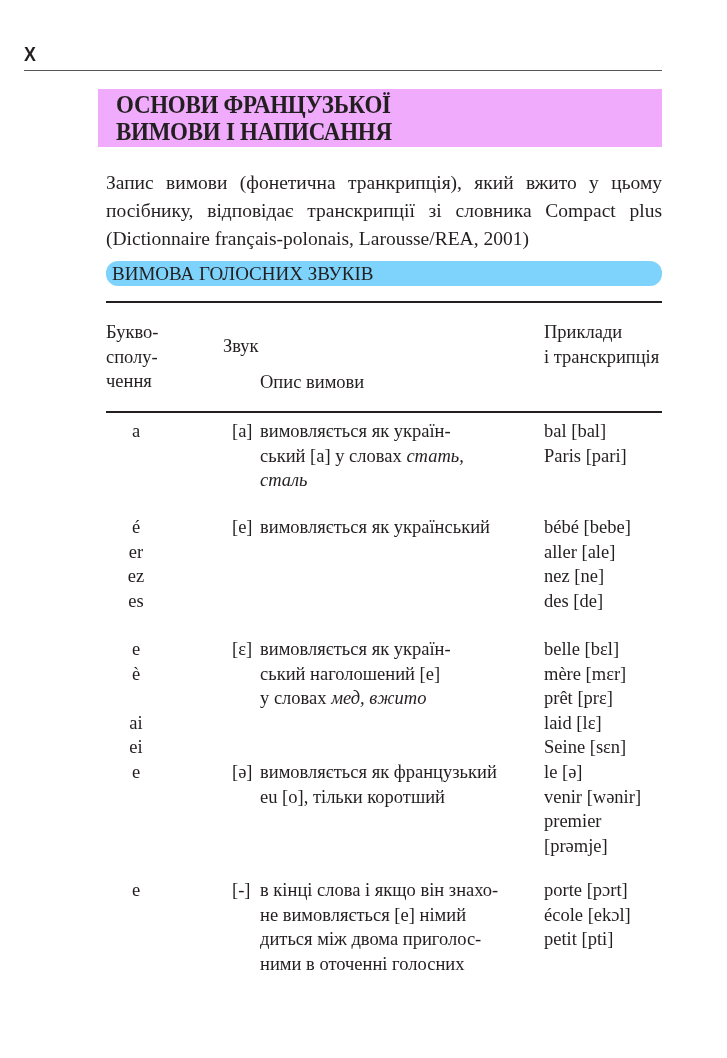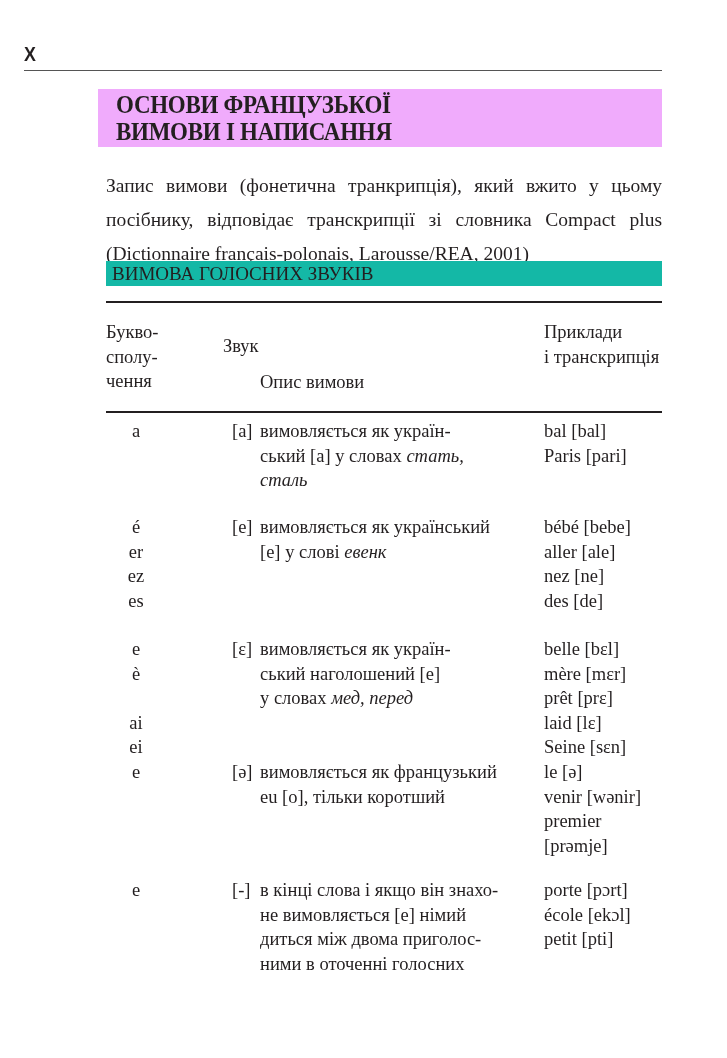--- a/index.html
+++ b/index.html
@@ -4,23 +4,23 @@
 <style>
   html, body { margin: 0; padding: 0; background: #ffffff; }
   body { width: 727px; height: 1058px; position: relative; overflow: hidden;
          font-family: "Liberation Serif", "DejaVu Serif", serif; color: #231f20; }
   .page-num { position: absolute; left: 24px; top: 42px; font-family: "Liberation Sans", sans-serif;
               font-weight: bold; font-size: 21px; transform: scaleX(0.85); transform-origin: left; }
   .top-rule { position: absolute; left: 24px; top: 70px; width: 638px; height: 1px; background: #555; }
   .title-box { position: absolute; left: 98px; top: 89px; width: 564px; height: 58px; background: #f0abfc; }
   .title { position: absolute; left: 18px; top: 2px; font-weight: bold; font-size: 25px; line-height: 27px;
            letter-spacing: -0.3px; transform: scaleX(0.92); transform-origin: left; }
-  .intro { position: absolute; left: 106px; top: 169px; width: 556px; font-size: 19.5px; line-height: 34px;
+  .intro { position: absolute; left: 106px; top: 169px; width: 556px; font-size: 19.5px; line-height: 28px;
            text-align: justify; }
-  .section-box { position: absolute; left: 106px; top: 261px; width: 556px; height: 25px; background: #14b8a6; }
+  .section-box { position: absolute; left: 106px; top: 261px; width: 556px; height: 25px; background: #7dd3fc; border-radius: 12px; }
   .section-title { position: absolute; left: 6px; top: 1px; font-size: 19px; line-height: 23px; }
   .rule { position: absolute; left: 106px; width: 556px; height: 2px; background: #231f20; }
   .cell { position: absolute; font-size: 18.5px; line-height: 24.5px; white-space: nowrap; }
   .c1 { width: 60px; text-align: center; left: 106px; }
   .c2 { left: 196px; margin-left: 36px; }
   .c3 { left: 260px; }
   .c4 { left: 544px; }
   .line { display: block; }
   i { font-style: italic; }
 </style>
@@ -75,40 +75,39 @@
     </div>
     <div class="cell c1" style="top: 515px;">
       <span class="line">é</span>
       <span class="line">er</span>
       <span class="line">ez</span>
       <span class="line">es</span>
     </div>
     <div class="cell c2" style="top: 515px;">[e]</div>
     <div class="cell c3" style="top: 515px;">
       <span class="line">вимовляється як український</span>
-      <span class="line">[е] у слові <i>евенк</i></span>
     </div>
     <div class="cell c4" style="top: 515px;">
       <span class="line">bébé [bebe]</span>
       <span class="line">aller [ale]</span>
       <span class="line">nez [ne]</span>
       <span class="line">des [de]</span>
     </div>
     <div class="cell c1" style="top: 637px;">
       <span class="line">e</span>
       <span class="line">è</span>
       <span class="line">&nbsp;</span>
       <span class="line">ai</span>
       <span class="line">ei</span>
     </div>
     <div class="cell c2" style="top: 637px;">[ɛ]</div>
     <div class="cell c3" style="top: 637px;">
       <span class="line">вимовляється як україн-</span>
       <span class="line">ський наголошений [е]</span>
-      <span class="line">у словах <i>мед, перед</i></span>
+      <span class="line">у словах <i>мед, вжито</i></span>
     </div>
     <div class="cell c4" style="top: 637px;">
       <span class="line">belle [bɛl]</span>
       <span class="line">mère [mɛr]</span>
       <span class="line">prêt [prɛ]</span>
       <span class="line">laid [lɛ]</span>
       <span class="line">Seine [sɛn]</span>
     </div>
     <div class="cell c1" style="top: 760px;">
       <span class="line">e</span>

